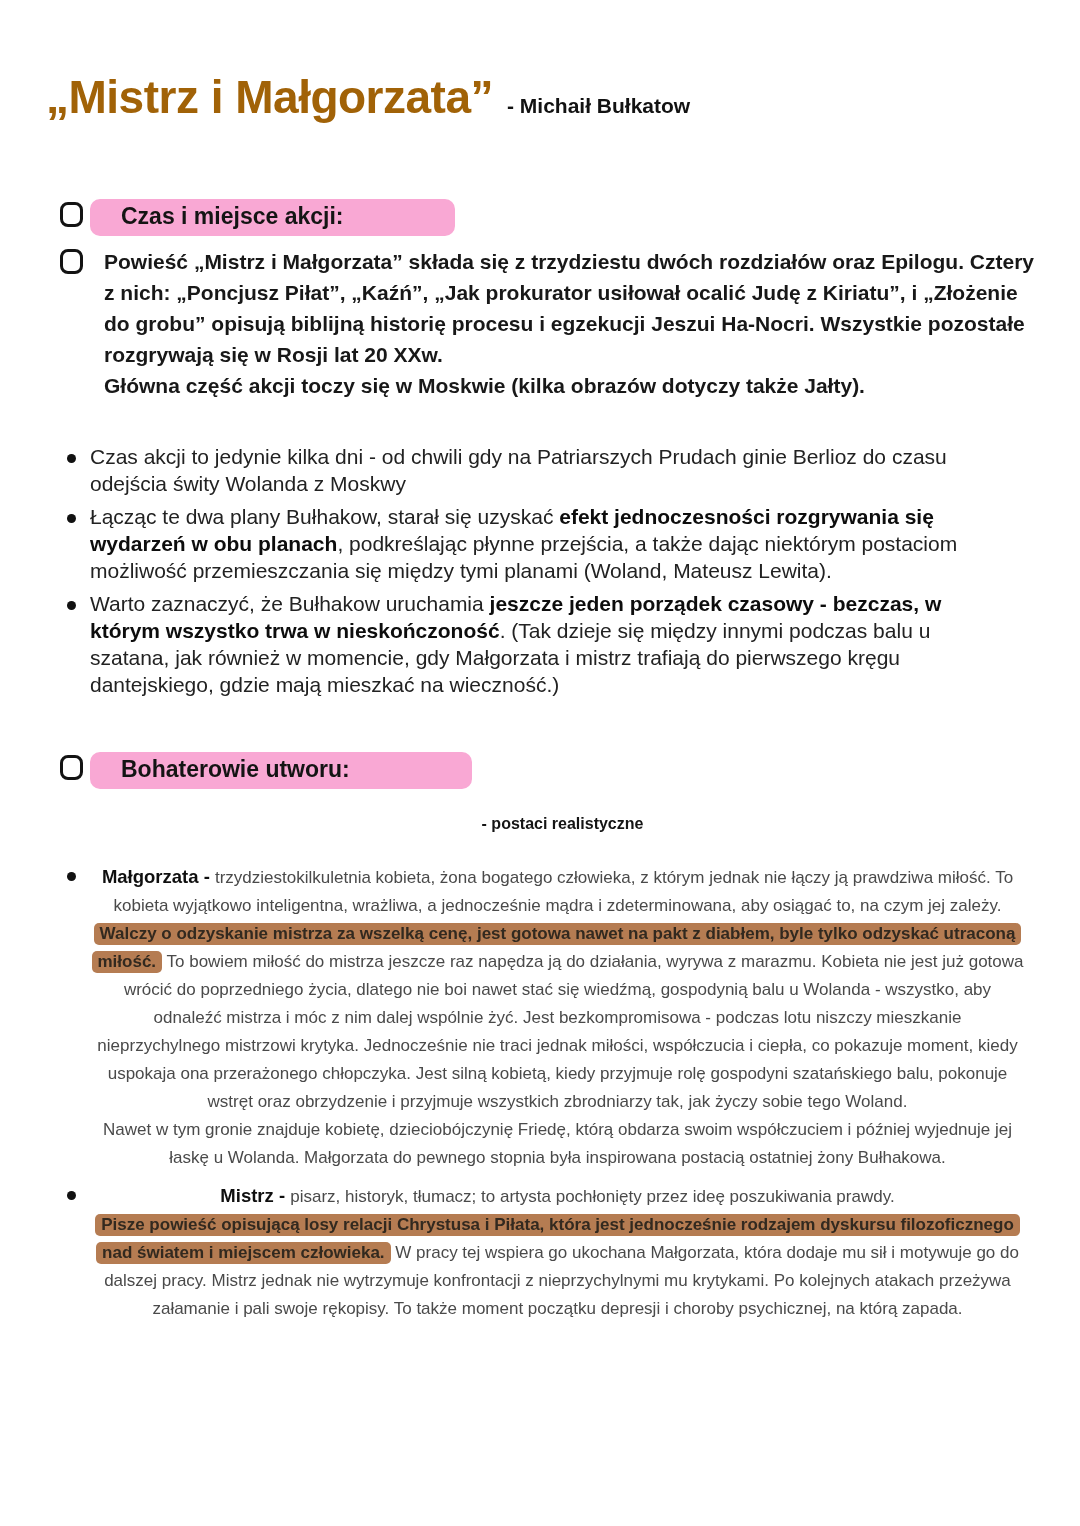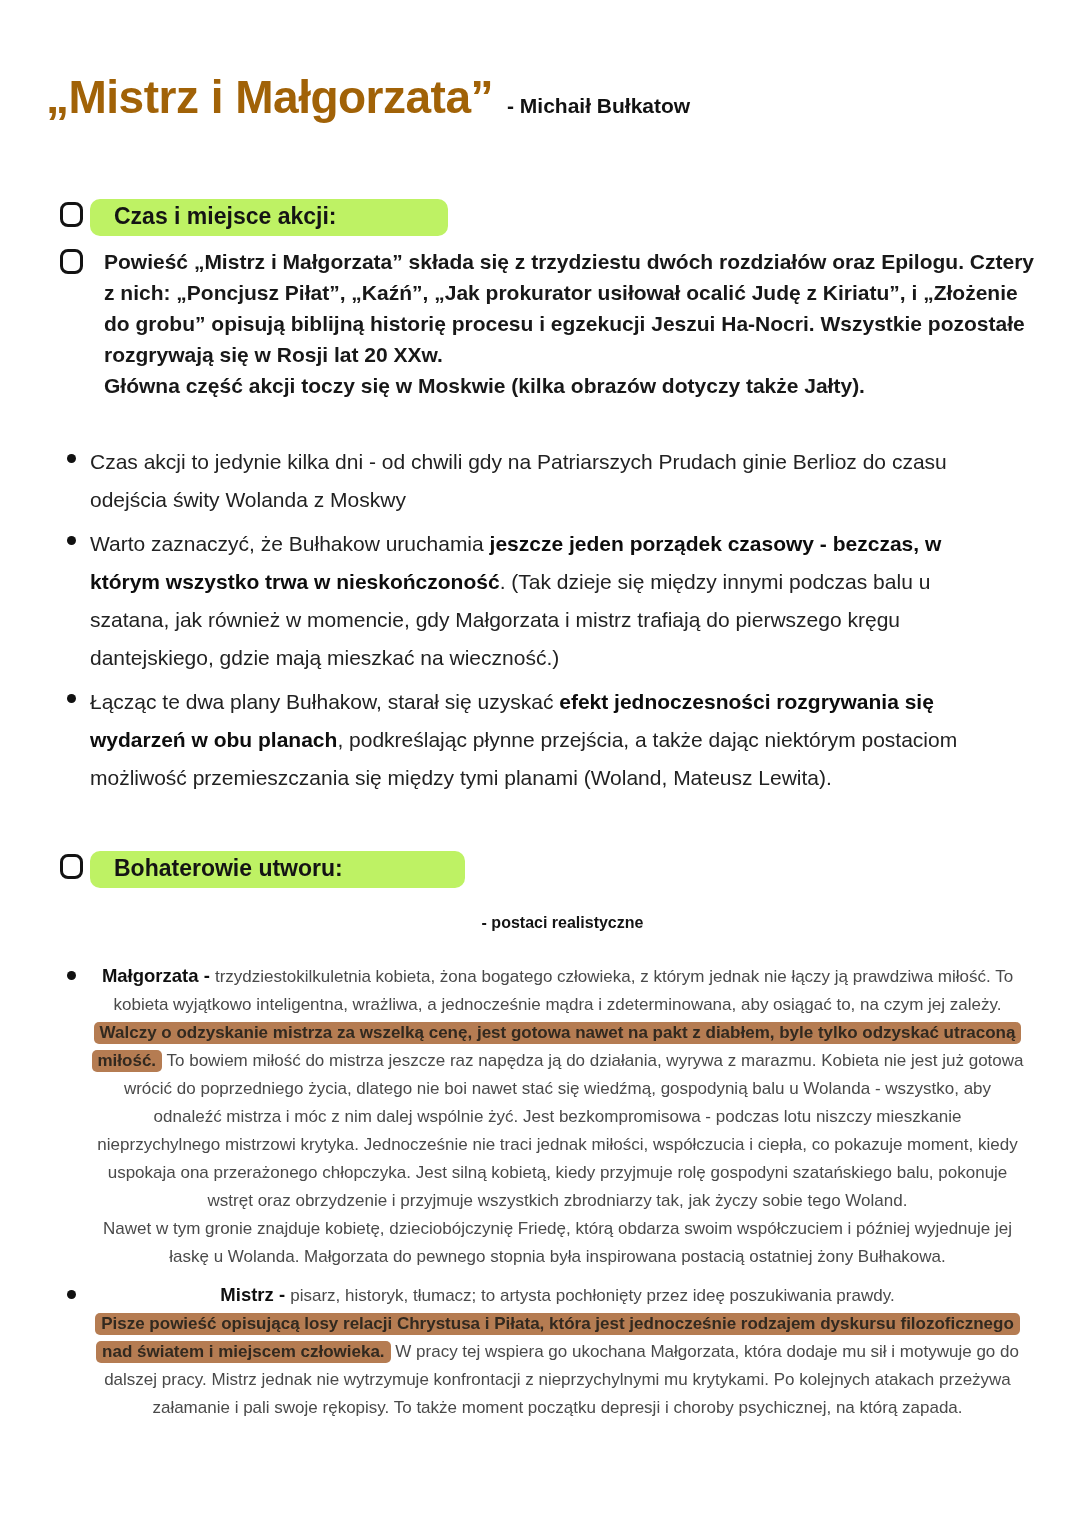--- a/index.html
+++ b/index.html
@@ -43,26 +43,26 @@
     border: 3.5px solid #131313;
     border-radius: 8px;
     background: #fff;
     cursor: pointer;
   }
   .header-row { margin-bottom: 10px; }
 
   
   .section-pill {
     display: inline-block;
-    background: #bef264;
+    background: #f9a8d4;
     color: #141414;
     font-size: 23px;
     font-weight: 700;
     line-height: 1.1;
-    padding: 5px 24px 7px;
+    padding: 5px 31px 7px;
     border-radius: 10px;
   }
   .pill-time  { padding-right: 112px; }
   .pill-chars { padding-right: 122px; }
 
   
   .intro-para {
     margin: 0 0 42px 14px;
     max-width: 948px;
     font-size: 21px;
@@ -72,21 +72,21 @@
   }
 
   
   ul.bullets { list-style: none; margin: 0; padding: 0; max-width: 952px; }
   ul.bullets > li {
     position: relative;
     padding-left: 30px;
     margin-bottom: 6px;
     font-size: 21px;
     font-weight: 400;
-    line-height: 38px;
+    line-height: 27px;
     color: #222222;
   }
   ul.bullets > li .dot {
     position: absolute;
     left: 7px;
     top: 11px;
     width: 9px;
     height: 9px;
     border-radius: 50%;
     background: #111;
@@ -151,22 +151,22 @@
       <span class="section-pill pill-time">Czas i miejsce akcji:</span>
     </div>
 
     <div class="check-row">
       <span class="checkbox"></span>
       <p class="intro-para"><span>Powieść „Mistrz i Małgorzata” składa się z trzydziestu dwóch rozdziałów oraz Epilogu. Cztery z nich: „Poncjusz Piłat”, „Kaźń”, „Jak prokurator usiłował ocalić Judę z Kiriatu”, i „Złożenie do grobu” opisują biblijną historię procesu i egzekucji Jeszui Ha-Nocri. Wszystkie pozostałe rozgrywają się w Rosji lat 20 XXw.</span><br><span>Główna część akcji toczy się w Moskwie (kilka obrazów dotyczy także Jałty).</span></p>
     </div>
 
     <ul class="bullets">
       <li><span class="dot"></span><span>Czas akcji to jedynie kilka dni - od chwili gdy na Patriarszych Prudach ginie Berlioz do czasu odejścia świty Wolanda z Moskwy</span></li>
+      <li><span class="dot"></span><span>Łącząc te dwa plany Bułhakow, starał się uzyskać </span><span class="seg-bold">efekt jednoczesności rozgrywania się wydarzeń w obu planach</span><span>, podkreślając płynne przejścia, a także dając niektórym postaciom możliwość przemieszczania się między tymi planami (Woland, Mateusz Lewita).</span></li>
       <li><span class="dot"></span><span>Warto zaznaczyć, że Bułhakow uruchamia </span><span class="seg-bold">jeszcze jeden porządek czasowy - bezczas, w którym wszystko trwa w nieskończoność</span><span>. (Tak dzieje się między innymi podczas balu u szatana, jak również w momencie, gdy Małgorzata i mistrz trafiają do pierwszego kręgu dantejskiego, gdzie mają mieszkać na wieczność.)</span></li>
-      <li><span class="dot"></span><span>Łącząc te dwa plany Bułhakow, starał się uzyskać </span><span class="seg-bold">efekt jednoczesności rozgrywania się wydarzeń w obu planach</span><span>, podkreślając płynne przejścia, a także dając niektórym postaciom możliwość przemieszczania się między tymi planami (Woland, Mateusz Lewita).</span></li>
     </ul>
   </section>
 
   <section class="section-characters">
     <div class="check-row header-row">
       <span class="checkbox"></span>
       <span class="section-pill pill-chars">Bohaterowie utworu:</span>
     </div>
 
     <p class="subheading">- postaci realistyczne</p>

